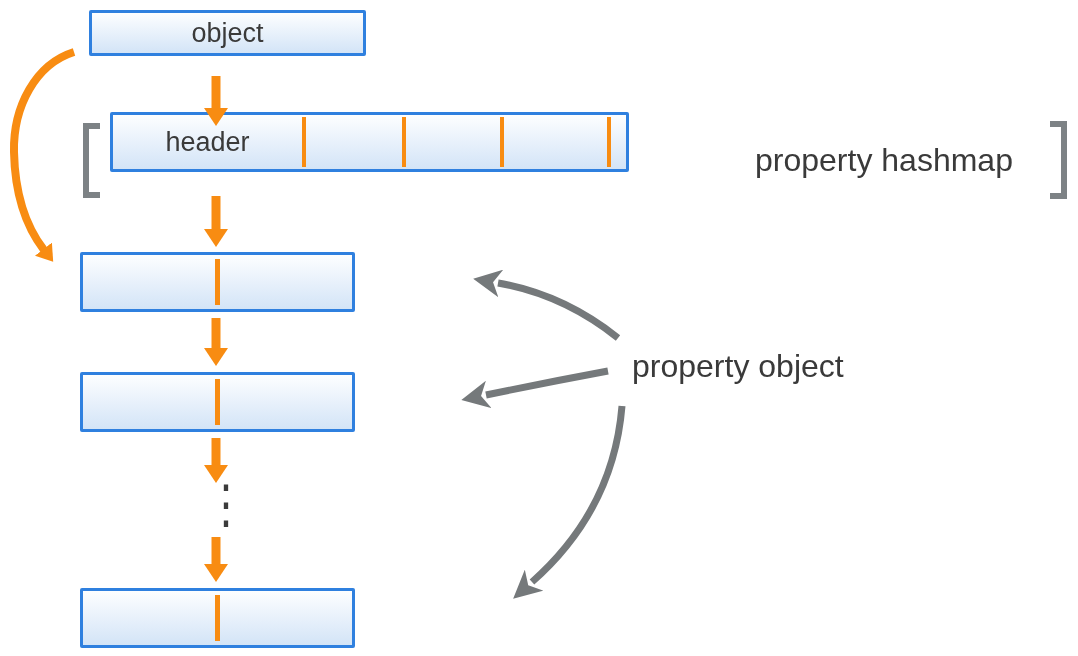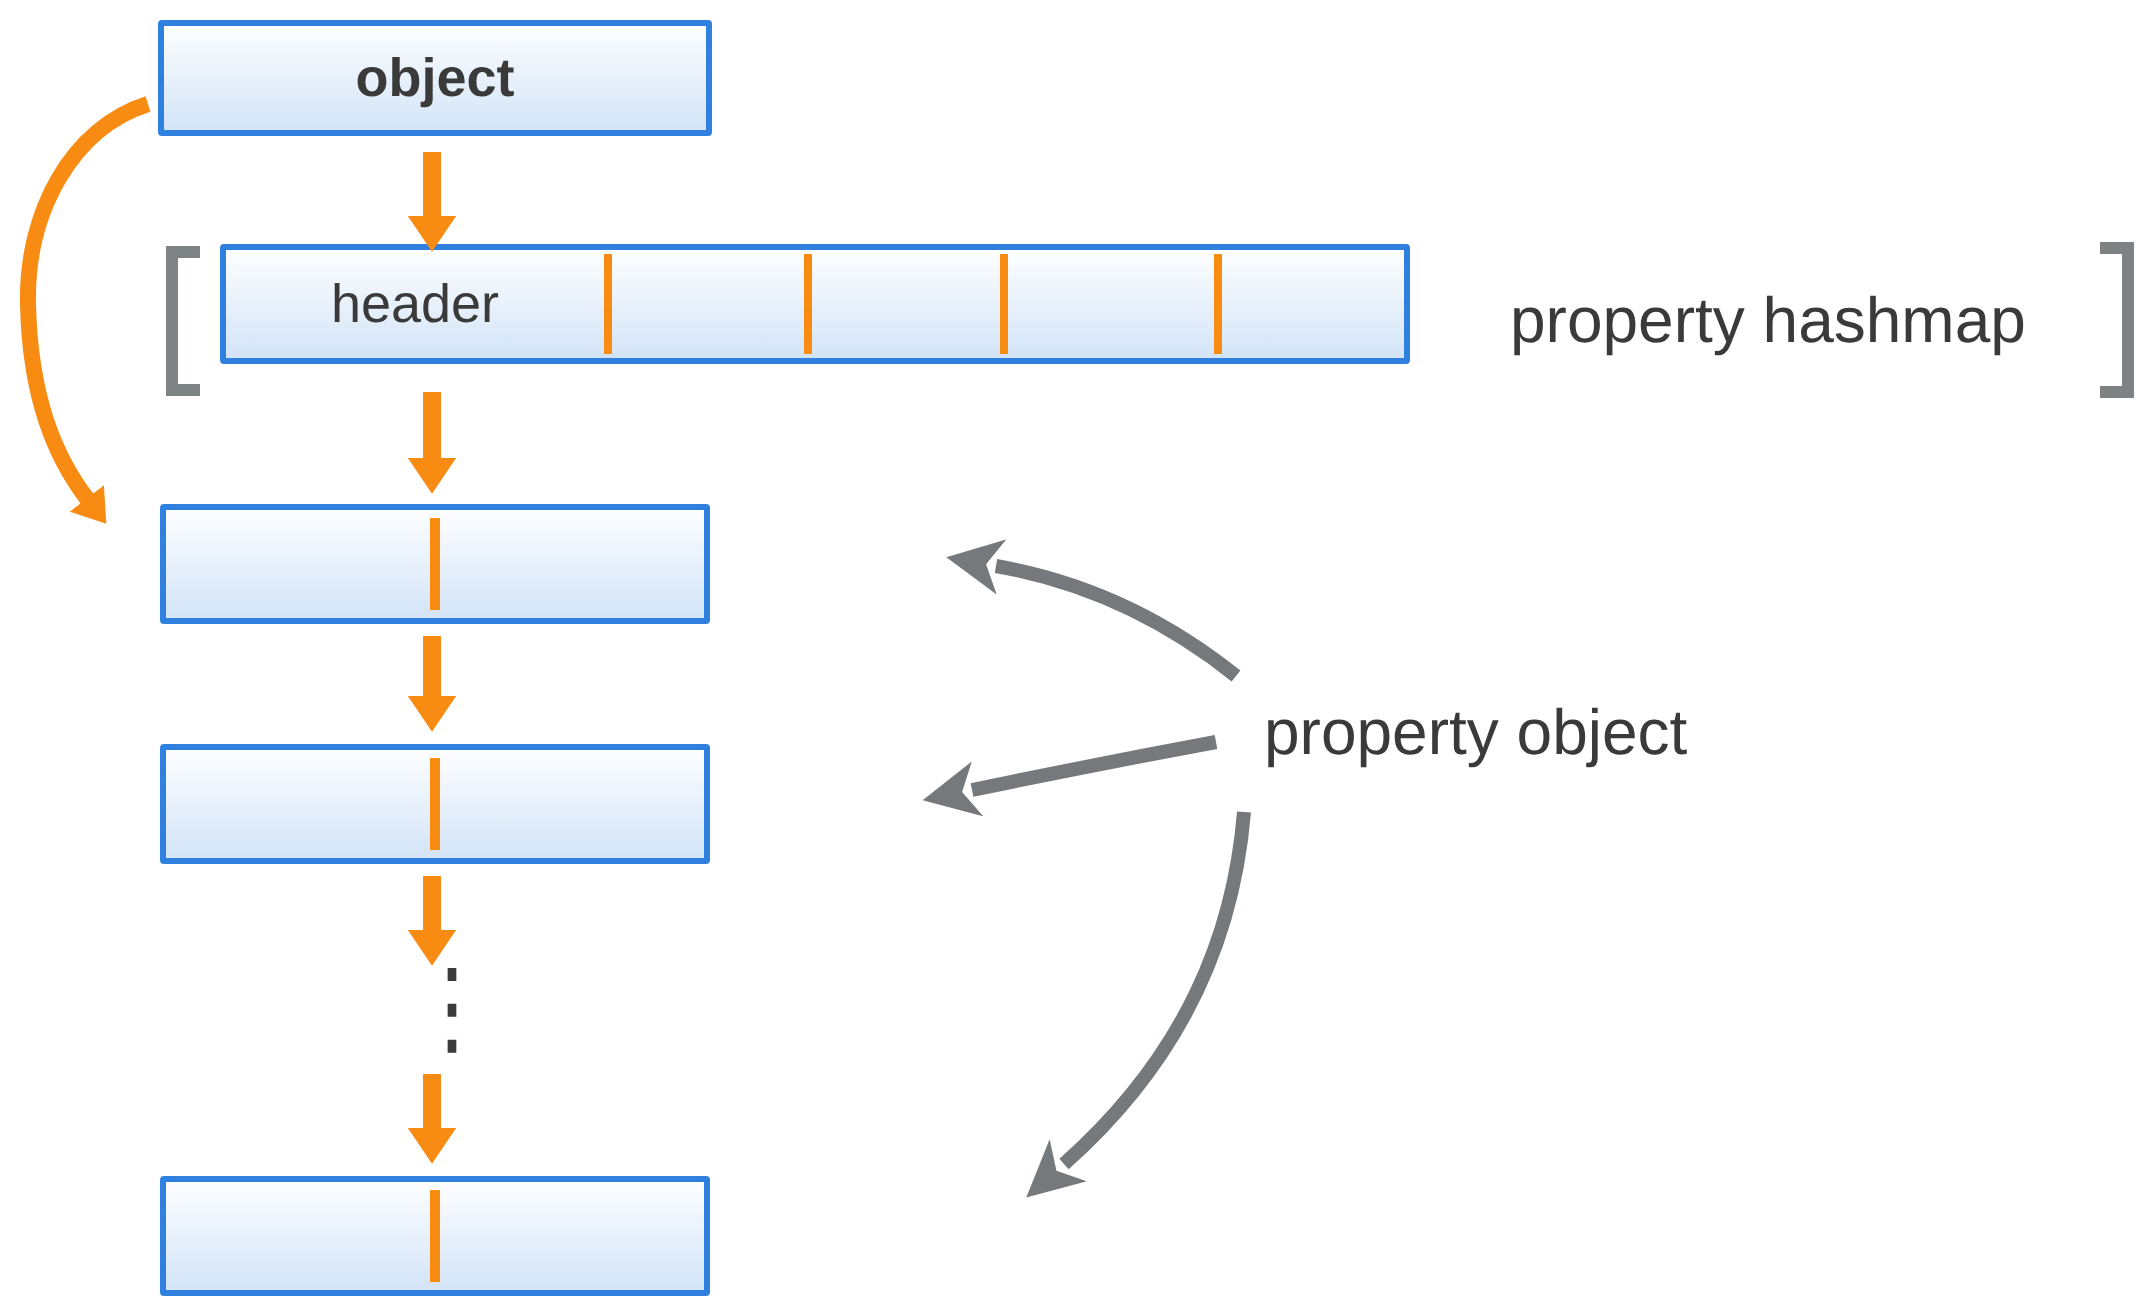--- a/index.html
+++ b/index.html
@@ -19,22 +19,22 @@
     overflow:hidden;
     font-family:"Liberation Sans", sans-serif;
   }
   .node{
     position:absolute;
     border:3px solid var(--box-border-blue,#2F80DF);
     border-radius:2px;
     background:linear-gradient(to bottom, var(--box-fill-top,#FDFEFF) 0%, var(--box-fill-bottom,#D3E4F7) 100%);
     box-sizing:border-box;
   }
-  .node-object{left:79px;top:10px;width:277px;height:58px;font-weight:bold;}
-  .node-hashmap{left:110px;top:122px;width:595px;height:60px;padding-left:44px;}
+  .node-object{left:89px;top:10px;width:277px;height:46px;}
+  .node-hashmap{left:110px;top:112px;width:519px;height:60px;padding-left:44px;}
   .node-pair{left:80px;width:275px;height:60px;}
   .pair-1{top:252px;}
   .pair-2{top:372px;}
   .pair-3{top:588px;}
   .node-label{
     position:absolute;left:0;top:0;right:0;bottom:0;
     display:flex;align-items:center;justify-content:center;
     color:var(--text-dark,#3A3A3A);
     font-size:27px;
   }

